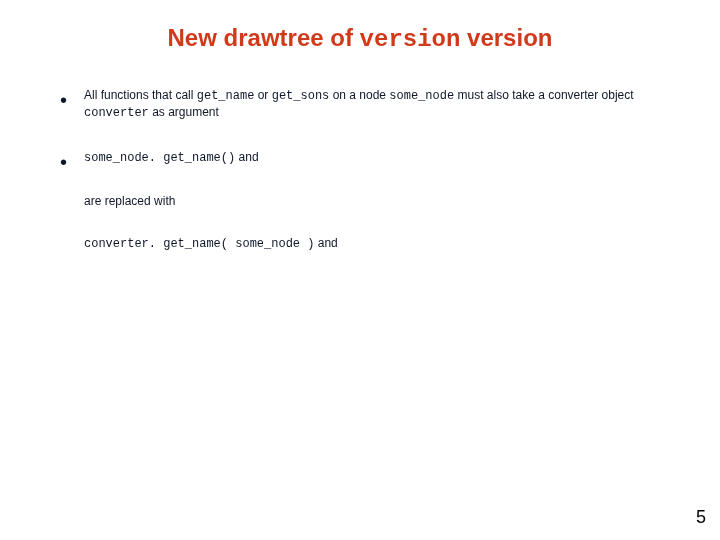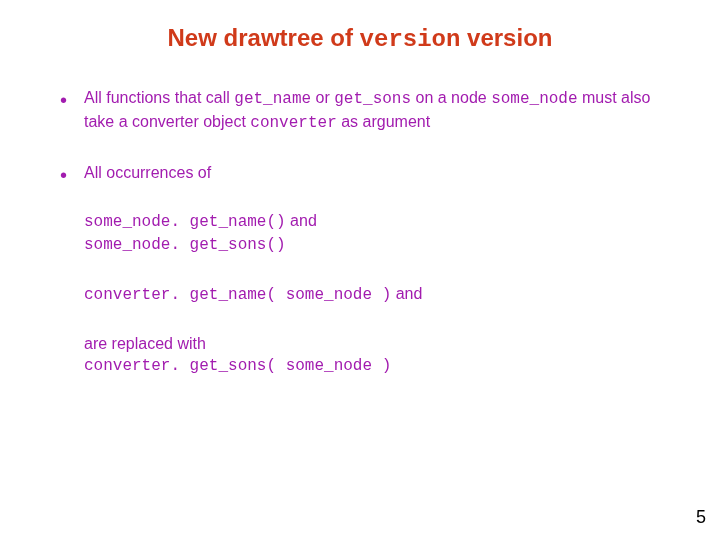--- a/index.html
+++ b/index.html
@@ -17,22 +17,22 @@
     font-weight: bold;
     color: #d03a1a;
     margin-bottom: 34px;
   }
   .title .code {
     font-family: "Courier New", Courier, monospace;
     font-weight: bold;
   }
   ul.bullets {
     list-style: none;
-    font-size: 16px;
-    color: #a21caf;
+    font-size: 12px;
+    color: #0f172a;
     line-height: 1.35;
   }
   ul.bullets > li {
     position: relative;
     padding-left: 44px;
     margin-bottom: 28px;
   }
   ul.bullets > li::before {
     content: "•";
     position: absolute;
@@ -58,33 +58,26 @@
 <h1 class="title">
   <span>New drawtree of </span><span class="code">version</span><span> version</span>
 </h1>
 
 <ul class="bullets">
   <li>
     <span>All functions that call </span><span class="mono">get_name</span><span> or </span><span class="mono">get_sons</span><span> on a node </span><span class="mono">some_node</span><span> must also take a converter object </span><span class="mono">converter</span><span> as argument</span>
   </li>
 
   <li>
-    <div>All occurrences of</div>
 
     <div class="gap2">
       <span class="mono">some_node. get_name()</span><span> and</span>
     </div>
-    <div>
-      <span class="mono">some_node. get_sons()</span>
-    </div>
+
+    <div class="gap2">are replaced with</div>
 
     <div class="gap2">
       <span class="mono">converter. get_name( some_node )</span><span> and</span>
-    </div>
-
-    <div class="gap2">are replaced with</div>
-    <div>
-      <span class="mono">converter. get_sons( some_node )</span>
     </div>
   </li>
 </ul>
 
 <div class="pagenum">5</div>
 
 </body></html>

